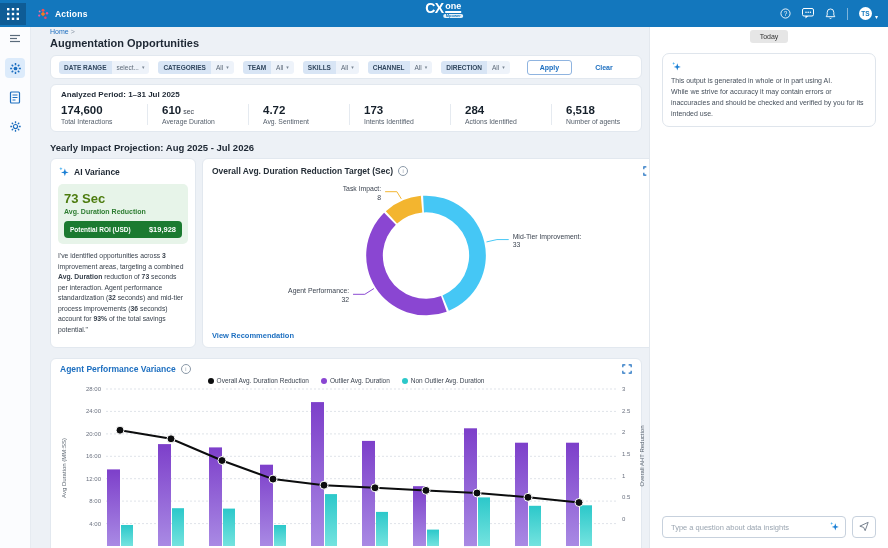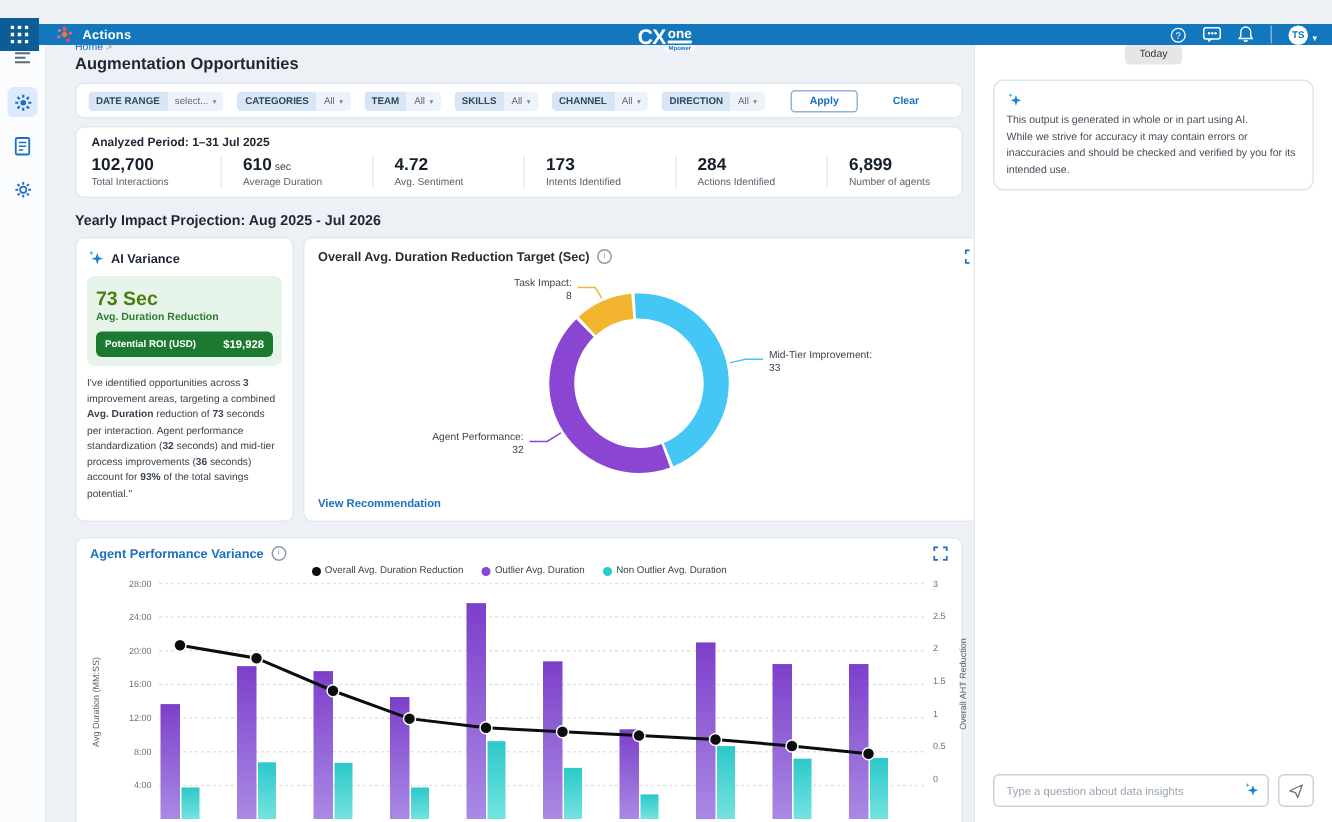--- a/index.html
+++ b/index.html
@@ -1,19 +1,19 @@
 <!DOCTYPE html>
 <html><head>
 <meta charset="utf-8">
 <style>
   html,body{margin:0;padding:0;overflow:hidden;}
   body{width:888px;height:548px;position:relative;background:#edf1f6;font-family:"Liberation Sans",sans-serif;color:#222;}
   svg{display:block}
   
-  .topbar{position:absolute;top:0;left:0;right:0;height:14px;background:#1377bd;display:flex;align-items:center;color:#fff;z-index:30;margin-top:16px;}
+  .topbar{position:absolute;top:0;left:0;right:0;height:27px;background:#1377bd;display:flex;align-items:center;color:#fff;z-index:30;}
   .apps-btn{width:26px;height:22px;background:#0e5c96;display:flex;align-items:center;justify-content:center;cursor:pointer;}
   .brandblock{display:flex;align-items:center;gap:5px;margin-left:10px;}
   .app-name{font-size:8.5px;font-weight:bold;letter-spacing:.2px;}
   .cxone{position:absolute;left:50%;top:1px;transform:translateX(-50%);display:flex;align-items:flex-start;line-height:1;}
   .cx{font-size:14px;font-weight:800;letter-spacing:-.5px;}
   .one-wrap{display:flex;flex-direction:column;align-items:center;margin-top:1px;}
   .one{font-size:9px;font-weight:800;border-bottom:2px solid #fff;padding-bottom:0px;letter-spacing:0;}
   .mpower{font-size:4px;background:rgba(255,255,255,.9);color:#1377bd;border-radius:3px;padding:0 2px;margin-top:1px;font-weight:bold;}
   .tb-right{margin-left:auto;display:flex;align-items:center;gap:11px;padding-right:10px;}
   .tb-divider{width:1px;height:12px;background:rgba(255,255,255,.45);}
@@ -228,41 +228,41 @@
         </div>
       </div>
     <button class="apply-btn">Apply</button>
     <span class="clear-link">Clear</span>
   </div>
 
   <div class="card analyzed">
     <div class="analyzed-title">Analyzed Period: 1–31 Jul 2025</div>
     <div class="stats" id="stats">
         <div class="stat">
-          <div class="stat-value">102,700</div>
+          <div class="stat-value">174,600</div>
           <div class="stat-label">Total Interactions</div>
         </div>
         <div class="stat">
           <div class="stat-value">610<span class="stat-unit">sec</span></div>
           <div class="stat-label">Average Duration</div>
         </div>
         <div class="stat">
           <div class="stat-value">4.72</div>
           <div class="stat-label">Avg. Sentiment</div>
         </div>
         <div class="stat">
           <div class="stat-value">173</div>
           <div class="stat-label">Intents Identified</div>
         </div>
         <div class="stat">
           <div class="stat-value">284</div>
           <div class="stat-label">Actions Identified</div>
         </div>
         <div class="stat">
-          <div class="stat-value">6,899</div>
+          <div class="stat-value">6,518</div>
           <div class="stat-label">Number of agents</div>
         </div>
       </div>
   </div>
 
   <div class="section-title">Yearly Impact Projection: Aug 2025 - Jul 2026</div>
 
   <div class="cards-row">
     <div class="card insight-card">
       <div class="insight-head">

